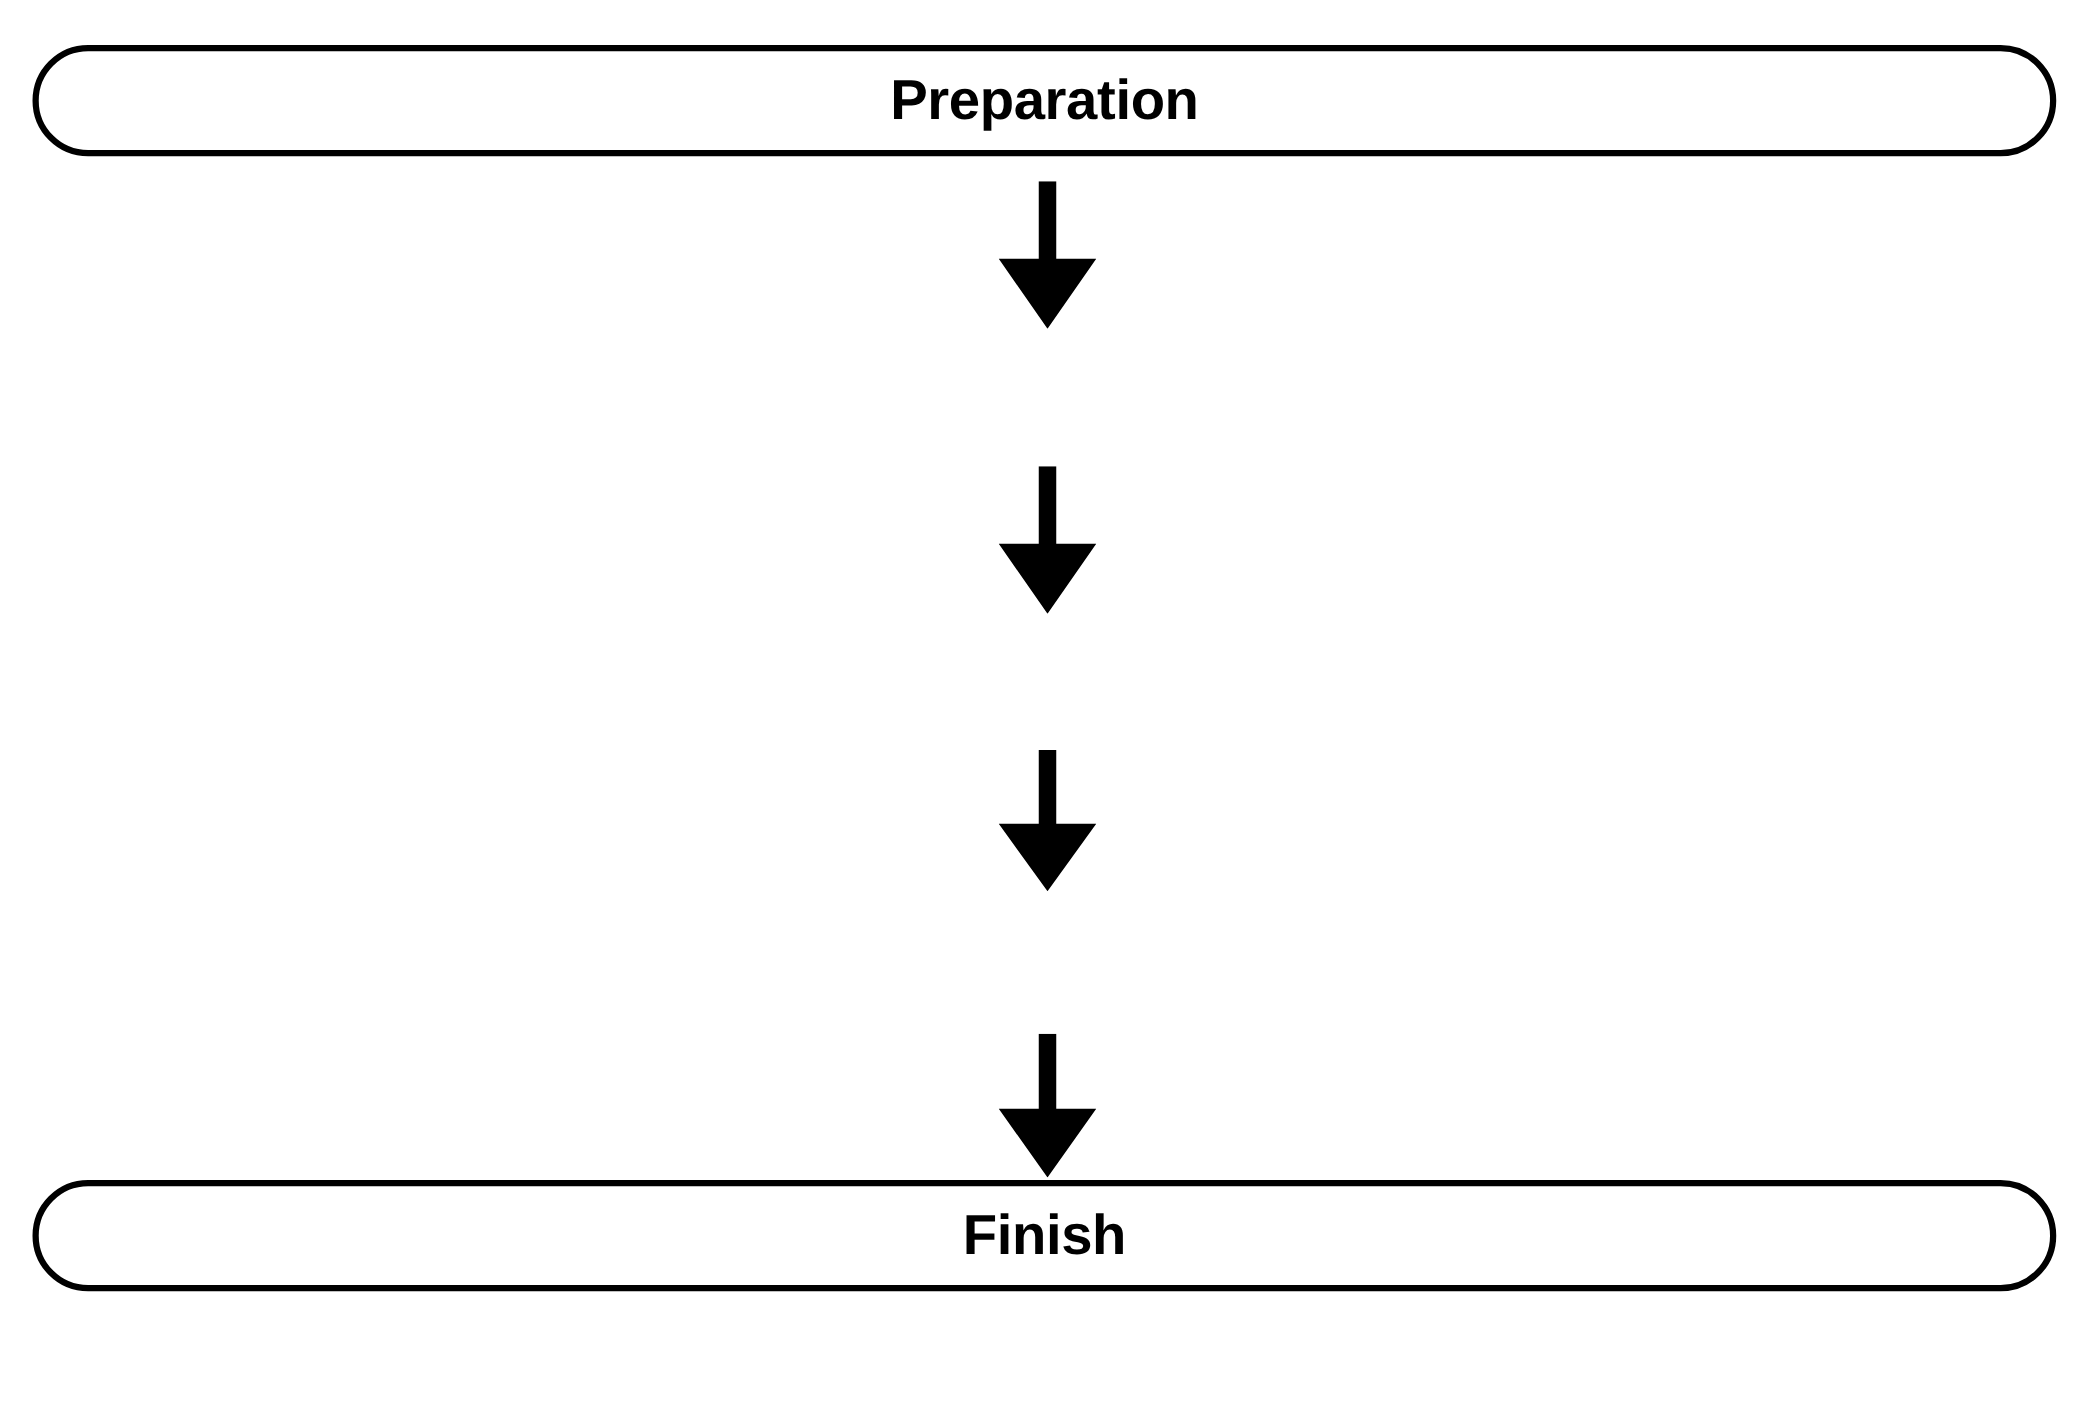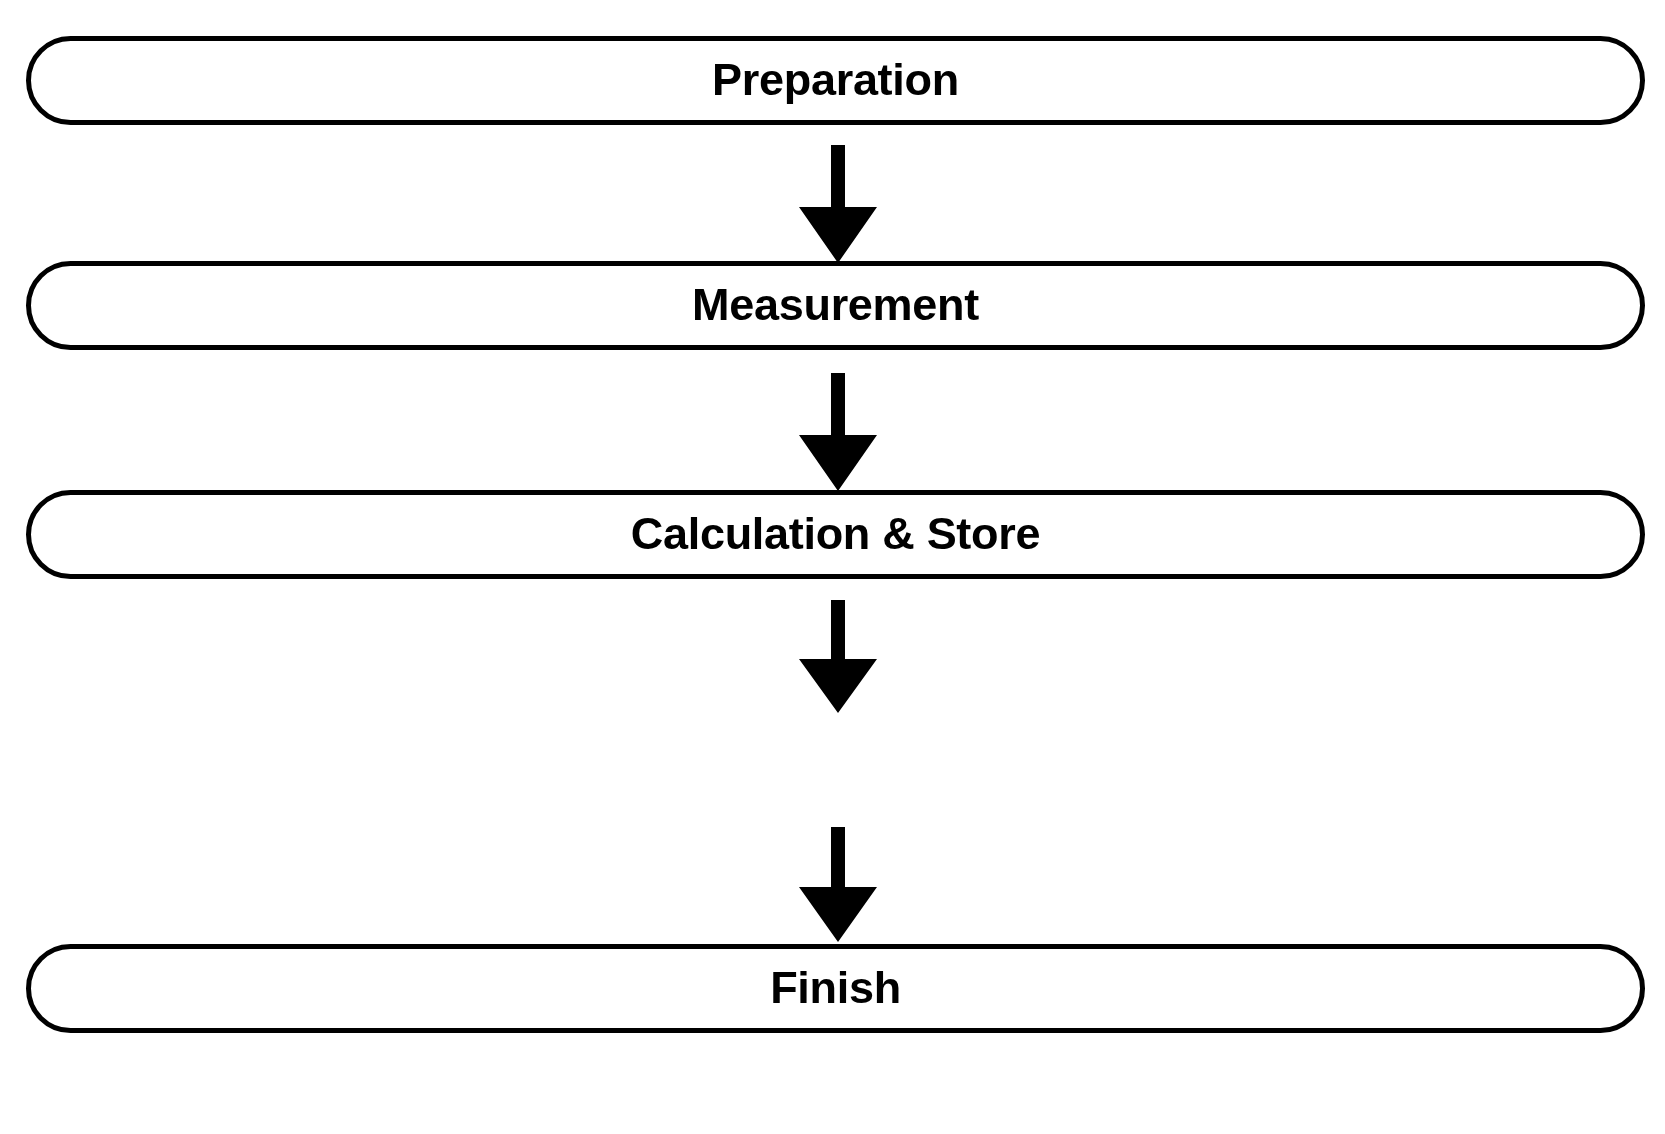--- a/index.html
+++ b/index.html
@@ -52,33 +52,27 @@
   <div class="flow-step" style="left:26px; top:36px; width:1619px; height:89px;">
     <span class="flow-step-label">Preparation</span>
   </div>
 
   <div class="flow-arrow" style="left:799px; top:145px; width:78px; height:118px;">
     <svg width="78" height="118" viewBox="0 0 78 118" xmlns="http://www.w3.org/2000/svg">
       <polygon points="32,0 46,0 46,62 78,62 39,118 0,62 32,62" fill="#000000"></polygon>
     </svg>
   </div>
 
-  <div class="flow-step" style="left:26px; top:261px; width:1619px; height:89px;">
-    <span class="flow-step-label">Measurement</span>
-  </div>
 
   <div class="flow-arrow" style="left:799px; top:373px; width:78px; height:118px;">
     <svg width="78" height="118" viewBox="0 0 78 118" xmlns="http://www.w3.org/2000/svg">
       <polygon points="32,0 46,0 46,62 78,62 39,118 0,62 32,62" fill="#000000"></polygon>
     </svg>
   </div>
 
-  <div class="flow-step" style="left:26px; top:490px; width:1619px; height:89px;">
-    <span class="flow-step-label">Calculation &amp; Store</span>
-  </div>
 
   <div class="flow-arrow" style="left:799px; top:600px; width:78px; height:113px;">
     <svg width="78" height="113" viewBox="0 0 78 113" xmlns="http://www.w3.org/2000/svg">
       <polygon points="32,0 46,0 46,59 78,59 39,113 0,59 32,59" fill="#000000"></polygon>
     </svg>
   </div>
 
 
   <div class="flow-arrow" style="left:799px; top:827px; width:78px; height:115px;">
     <svg width="78" height="115" viewBox="0 0 78 115" xmlns="http://www.w3.org/2000/svg">

